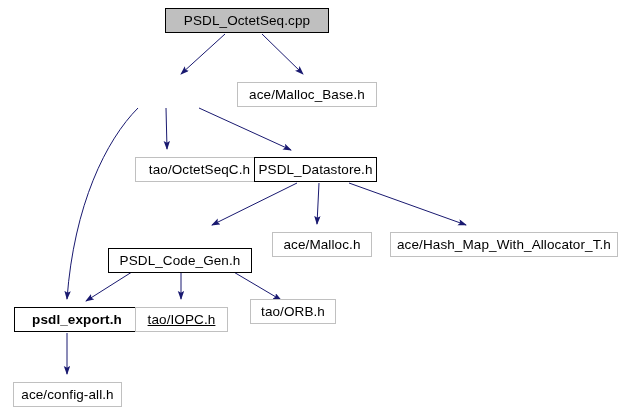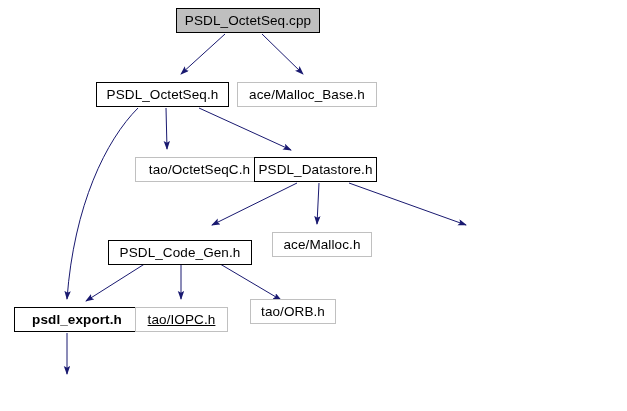--- a/index.html
+++ b/index.html
@@ -87,55 +87,58 @@
       <path d="M154,258 L86,301"></path>
 
       <path d="M181,258 L181,299"></path>
 
       <path d="M210,258 L281,300"></path>
 
       <path d="M67,333 L67,374"></path>
     </g>
   </svg>
 
-  <div class="node root" style="left:176px; top:8px; width:144px;align-items:center;">
+  <div class="node root" style="left:165px; top:8px; width:164px;align-items:center;">
     <span class="node-label">PSDL_OctetSeq.cpp</span>
   </div>
 
-  <div class="node local" style="left:96px; top:82px; width:133px;">
-    <span class="node-label">PSDL_OctetSeq.h</span>
-  </div>
 
   <div class="node" style="left:237px; top:82px; width:140px;">
     <span class="node-label">ace/Malloc_Base.h</span>
   </div>
 
   <div class="node" style="left:104px; top:157px; width:129px;margin-left:31px;">
     <span class="node-label">tao/OctetSeqC.h</span>
   </div>
 
   <div class="node local" style="left:254px; top:157px; width:123px;">
     <span class="node-label">PSDL_Datastore.h</span>
   </div>
 
-  <div class="node local" style="left:108px; top:240px; width:144px;">
+  <div class="node local" style="left:108px; top:248px; width:144px;">
     <span class="node-label">PSDL_Code_Gen.h</span>
   </div>
 
   <div class="node" style="left:272px; top:232px; width:100px;">
     <span class="node-label">ace/Malloc.h</span>
   </div>
 
+  <div class="node" style="left:390px; top:232px; width:228px;">
+    <span class="node-label">ace/Hash_Map_With_Allocator_T.h</span>
+  </div>
 
   <div class="node local" style="left:14px; top:307px; width:126px;font-weight:bold;">
     <span class="node-label">psdl_export.h</span>
   </div>
 
   <div class="node" style="left:135px; top:307px; width:93px;text-decoration:underline;">
     <span class="node-label">tao/IOPC.h</span>
   </div>
 
   <div class="node" style="left:250px; top:299px; width:86px;">
     <span class="node-label">tao/ORB.h</span>
   </div>
 
+  <div class="node" style="left:13px; top:382px; width:109px;">
+    <span class="node-label">ace/config-all.h</span>
+  </div>
 
 </div>
 
 </body></html>

